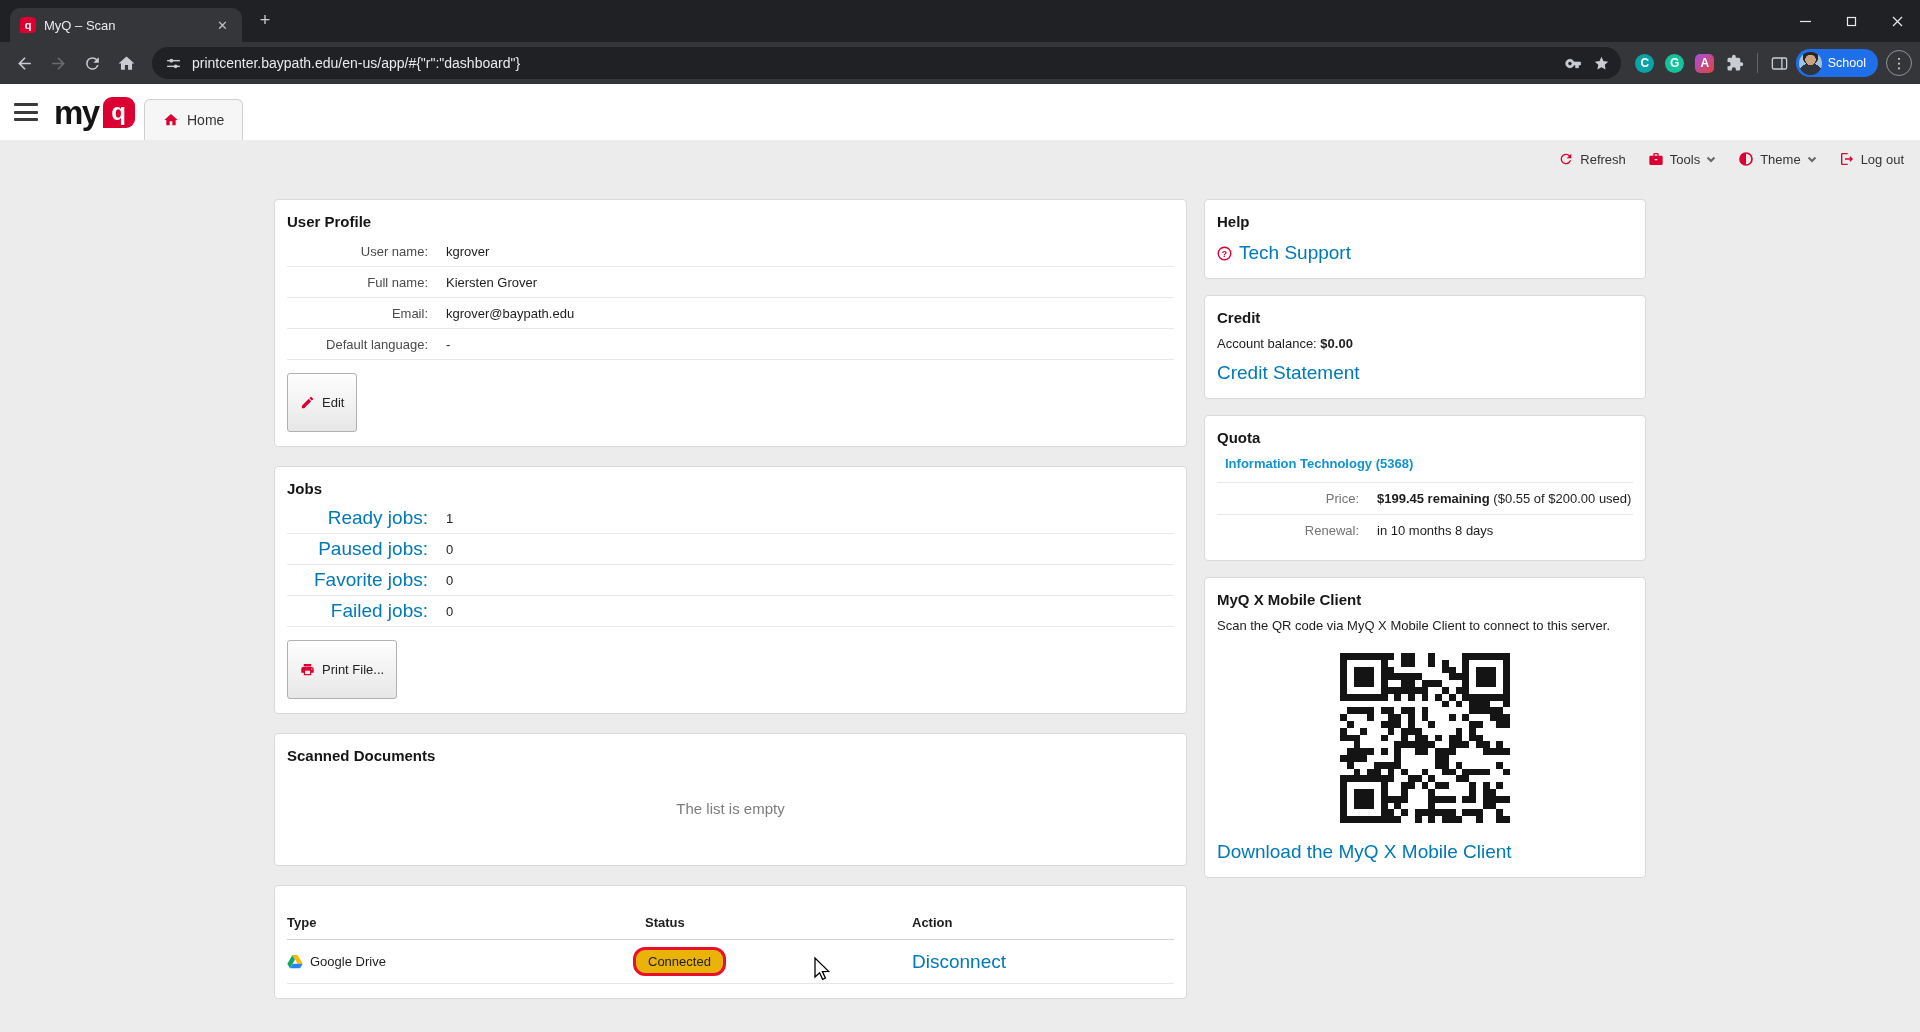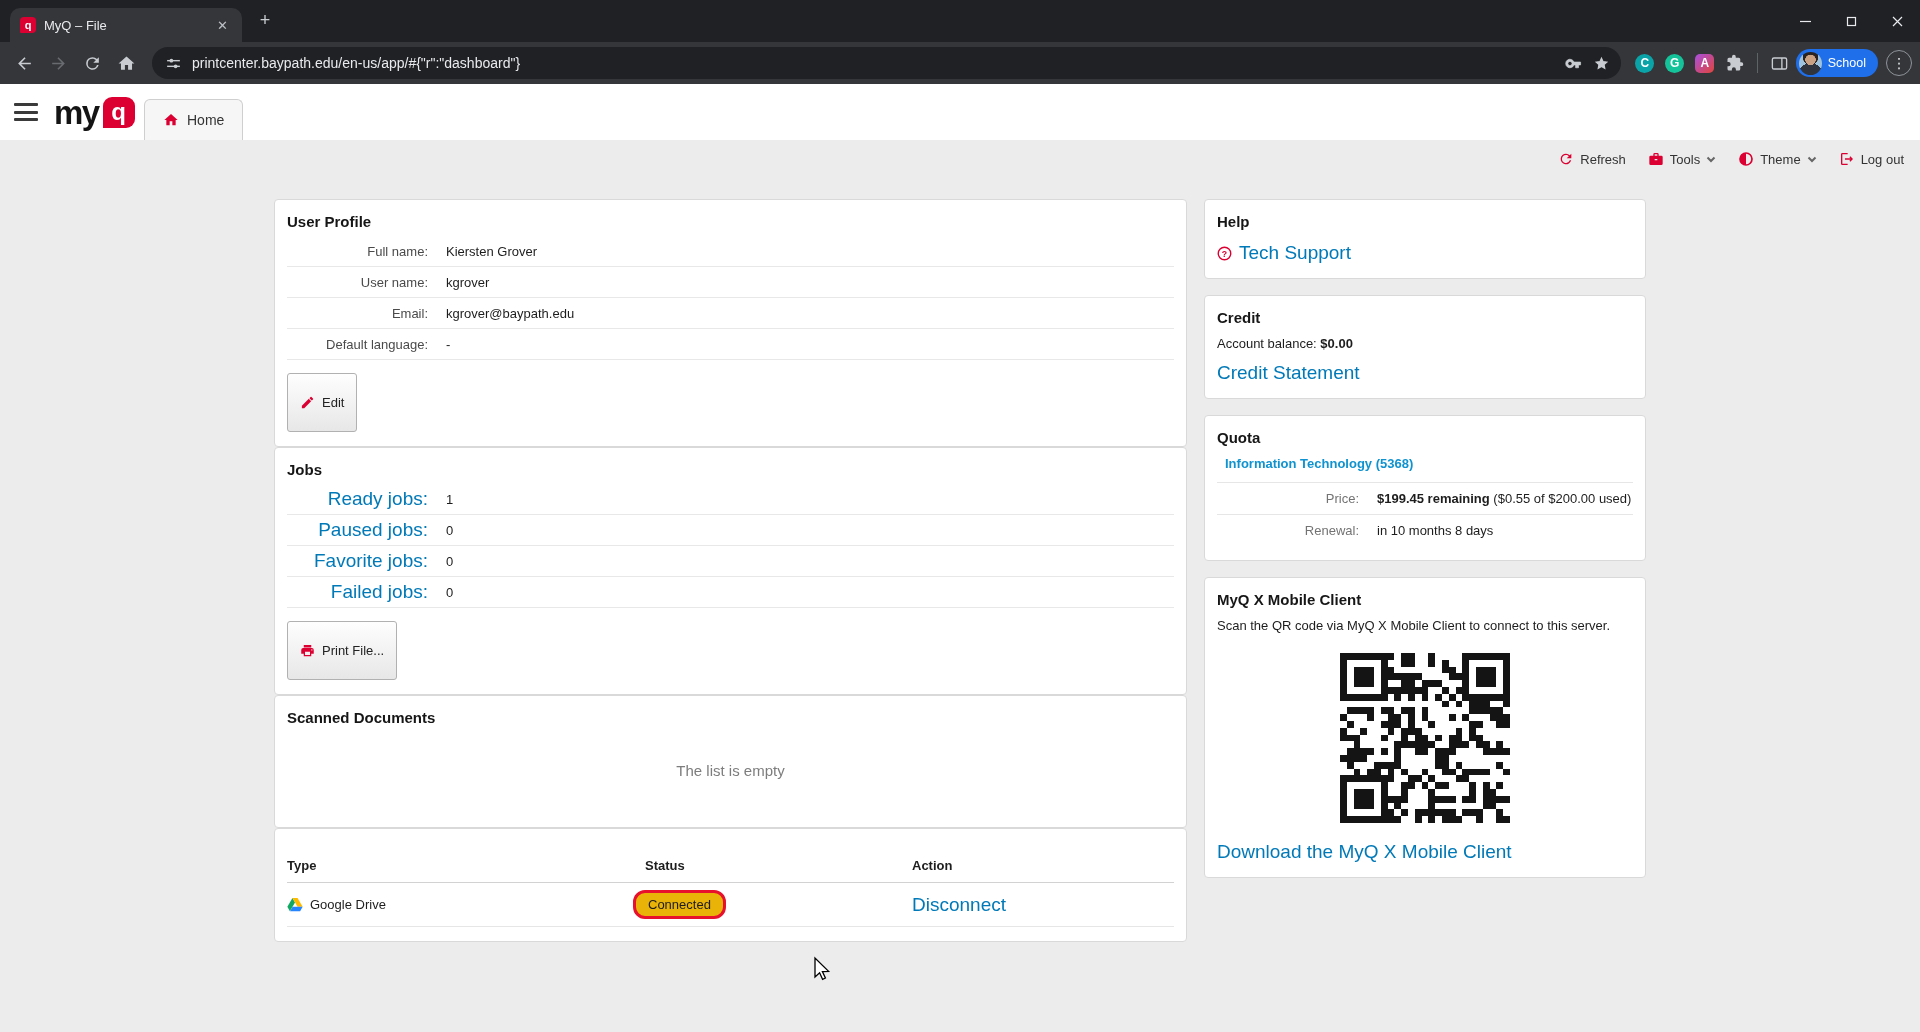--- a/index.html
+++ b/index.html
@@ -100,21 +100,21 @@
   .action-bar {
     height:38px; display:flex; align-items:center; justify-content:flex-end;
     padding-right:16px; background:#ececec;
   }
   .ab-item { display:flex; align-items:center; gap:6px; margin-left:22px; font-size:13px; color:#333; cursor:pointer; }
   .ab-item svg.red { width:16px; height:16px; fill:#dc0032; }
   .chev { width:10px; height:10px; fill:none !important; stroke:#666; stroke-width:2; }
 
   
   .content { display:flex; justify-content:center; gap:17px; padding-top:21px; }
-  .col-left { width:913px; display:flex; flex-direction:column; }
+  .col-left { width:913px; display:flex; flex-direction:column; gap:19px; }
   .col-right { width:442px; display:flex; flex-direction:column; gap:16px; }
   .card {
     background:#fff; border:1px solid #d9d9d9; border-radius:4px;
     padding:13px 12px 14px 12px;
   }
   .card h2 { font-size:15px; color:#161616; margin-bottom:6px; }
 
   .frow { display:flex; align-items:center; height:31px; border-bottom:1px solid #e8e8e8; font-size:13px; }
   .frow-label { width:141px; text-align:right; margin-right:18px; color:#4a4a4a; }
   .frow-label.link { color:#0079b8; cursor:pointer; }
@@ -160,21 +160,21 @@
 
   
   .cursor { position:absolute; left:810px; top:956px; width:22px; height:26px; pointer-events:none; }
 </style>
 </head>
 <body>
 
 <div class="tabstrip">
   <div class="tab">
     <span class="favicon">q</span>
-    <span class="tab-title">MyQ – File</span>
+    <span class="tab-title">MyQ – Scan</span>
     <span class="tab-close">✕</span>
   </div>
   <div class="newtab">+</div>
   <div class="strip-spacer"></div>
   <div class="win-controls">
     <div class="win-btn">
       <svg width="11" height="11" viewBox="0 0 11 11">
           <line x1="0" y1="5.5" x2="11" y2="5.5" stroke="#e8eaed" stroke-width="1.2"></line>
         </svg>
     </div>
@@ -318,26 +318,26 @@
   </div>
 </div>
 
 <main class="content">
 
   <div class="col-left">
 
     <section class="card">
       <h2>User Profile</h2>
       <div class="frow">
+        <span class="frow-label">User name:</span>
+        <span class="frow-value">kgrover</span>
+      </div>
+      <div class="frow">
         <span class="frow-label">Full name:</span>
         <span class="frow-value">Kiersten Grover</span>
-      </div>
-      <div class="frow">
-        <span class="frow-label">User name:</span>
-        <span class="frow-value">kgrover</span>
       </div>
       <div class="frow">
         <span class="frow-label">Email:</span>
         <span class="frow-value">kgrover@baypath.edu</span>
       </div>
       <div class="frow">
         <span class="frow-label">Default language:</span>
         <span class="frow-value">-</span>
       </div>
       <button class="btn">

